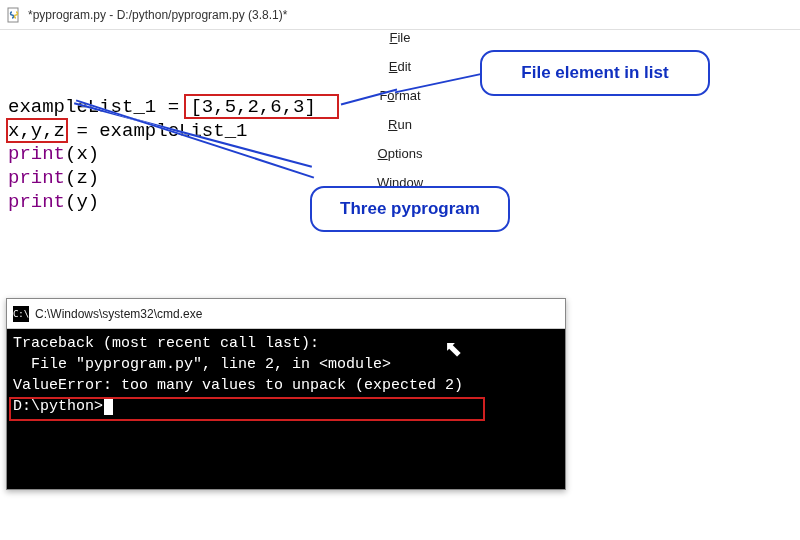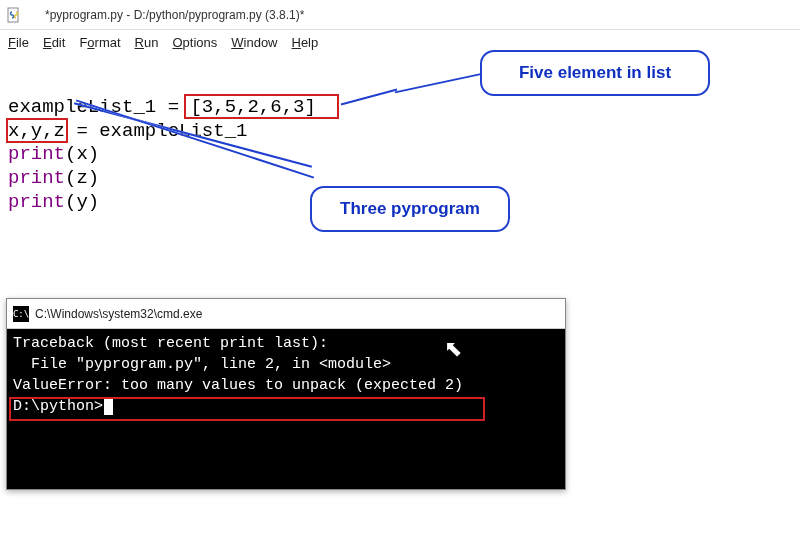--- a/index.html
+++ b/index.html
@@ -12,38 +12,39 @@
     position: relative;
     overflow: hidden;
   }
   .titlebar {
     height: 30px;
     display: flex;
     align-items: center;
     padding: 0 6px;
     background: #fff;
     border-bottom: 1px solid #e0e0e0;
-    gap: 23px;
+    gap: 6px;
   }
   .titlebar .icon {
     width: 16px; height: 16px;
     display: inline-flex; align-items: center; justify-content: center;
   }
   .titlebar .title-text {
     color: #333;
     font-size: 12px;
   }
   .menubar {
     height: 24px;
     display: flex;
     align-items: center;
     gap: 14px;
     padding: 0 8px;
     font-size: 13px;
     color: #222;
+    flex-direction: column;
   }
   .menubar span u { text-decoration: underline; }
   .code-area {
     position: relative;
     padding: 18px 8px 20px 8px;
     font-family: "Courier New", monospace;
     font-size: 19px;
     line-height: 1.25;
     height: 212px;
   }
@@ -192,37 +193,37 @@
   <div class="code-line"><span class="kw-purple">print</span><span class="paren">(x)</span></div>
   <div class="code-line"><span class="kw-purple">print</span><span class="paren">(z)</span></div>
   <div class="code-line"><span class="kw-purple">print</span><span class="paren">(y)</span></div>
 
   <div class="highlight-box1"></div>
   <div class="highlight-box2"></div>
 
   <div class="tail tail1a"></div>
   <div class="tail tail1b"></div>
   <div class="callout callout1">
-    <span>Five element in list</span>
+    <span>File element in list</span>
   </div>
 
   <div class="tail tail2a"></div>
   <div class="tail tail2b"></div>
   <div class="callout callout2">
     <span>Three pyprogram</span>
   </div>
 </div>
 
 <div class="terminal-window">
   <div class="terminal-titlebar">
     <span class="cmd-icon">C:\</span>
     <span>C:\Windows\system32\cmd.exe</span>
   </div>
   <div class="terminal-body">
-    <div class="term-line">Traceback (most recent print last):</div>
+    <div class="term-line">Traceback (most recent call last):</div>
     <div class="term-line">  File "pyprogram.py", line 2, in &lt;module&gt;</div>
     <div class="term-line">ValueError: too many values to unpack (expected 2)</div>
     <div class="term-line"></div>
     <div class="term-line"><span>D:\python&gt;</span><span class="cursor-blink"></span></div>
     <div class="term-highlight"></div>
   </div>
 </div>
 
 <div class="mouse-cursor">⬉</div>
 

